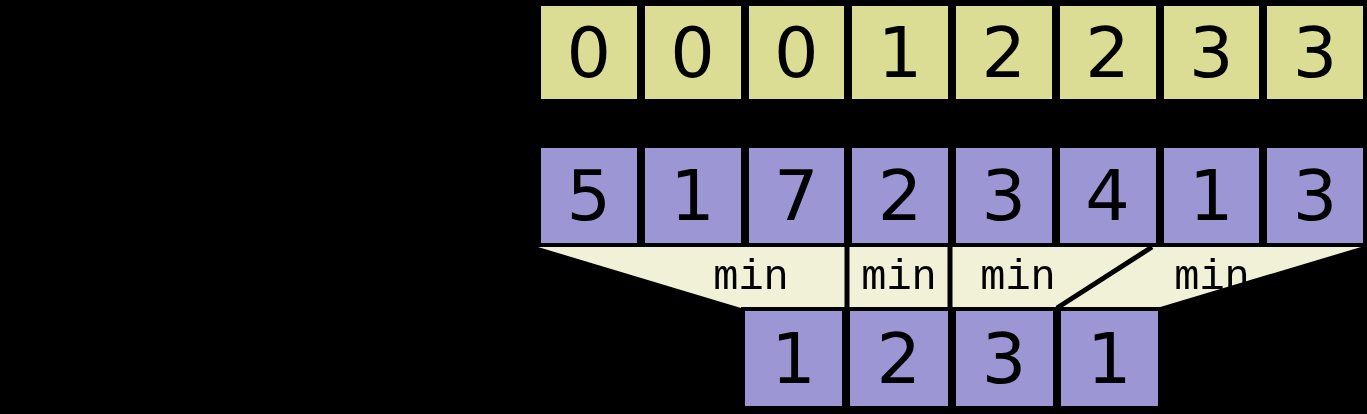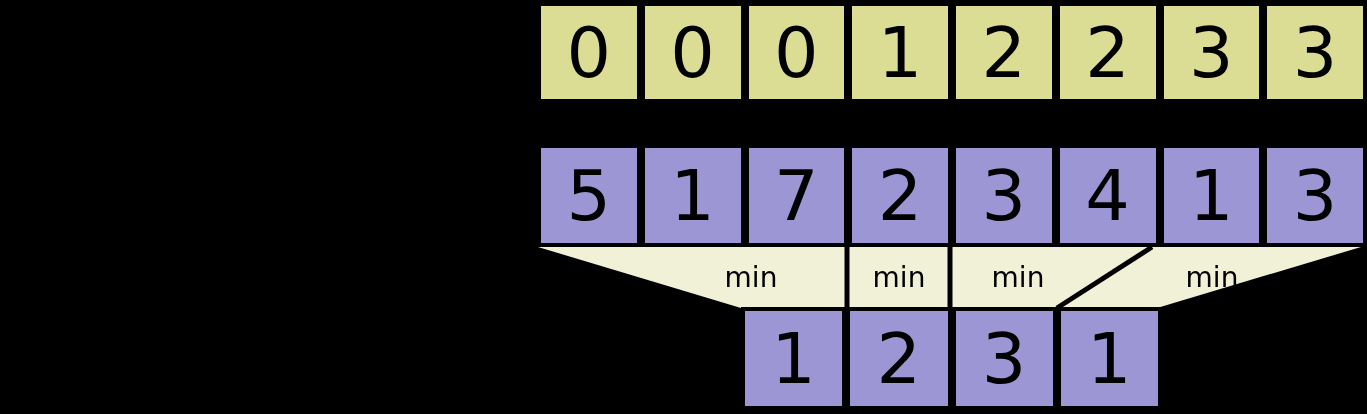--- a/index.html
+++ b/index.html
@@ -57,24 +57,25 @@
     fill: var(--reduce-band-fill, #f0f1d7);
     stroke: none;
   }
   svg.band line {
     stroke: var(--cell-border, #000000);
     stroke-width: 5;
   }
   .op {
     position: absolute;
     transform: translate(-50%, -50%);
-    font-size: 28px;
+    font-size: 42px;
     line-height: 1;
     color: var(--text, #000000);
     white-space: nowrap;
+    font-family: Liberation Mono, monospace;
   }
   .op-1 { left: 751px;  top: 278px; }
   .op-2 { left: 899px;  top: 278px; }
   .op-3 { left: 1018px; top: 278px; }
   .op-4 { left: 1212px; top: 278px; }
 </style>
 </head>
 <body>
 
 <div class="canvas">

